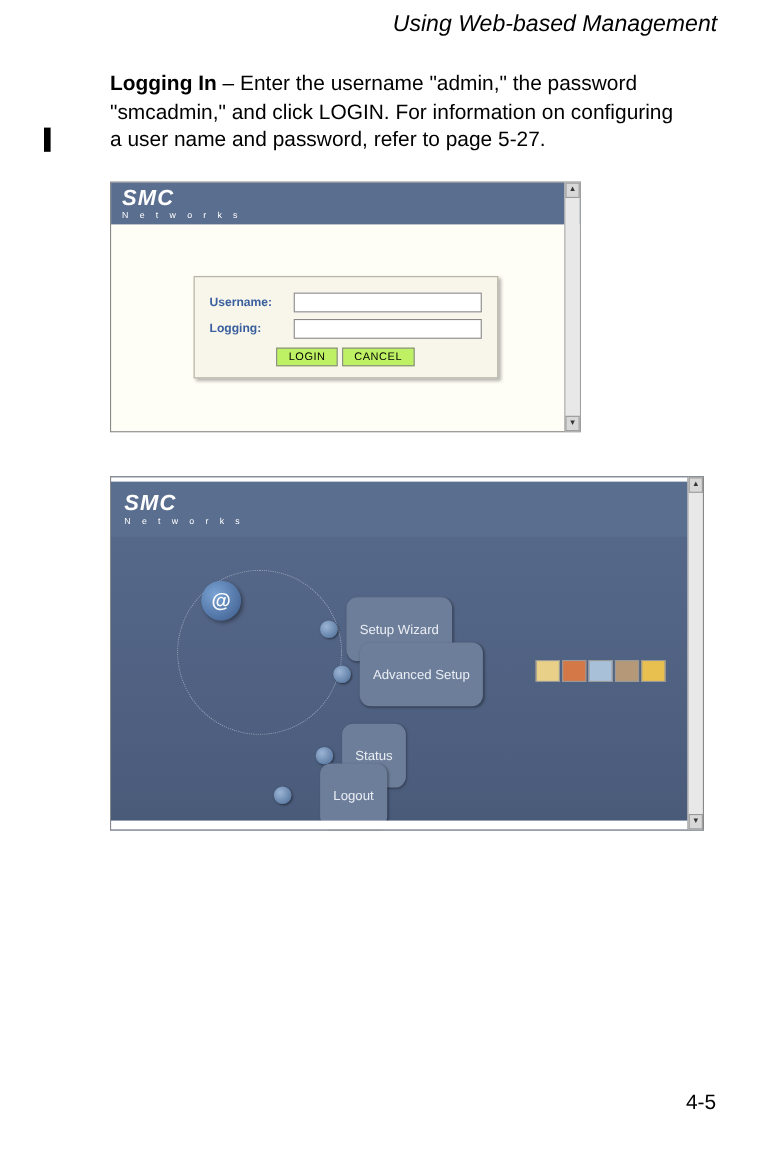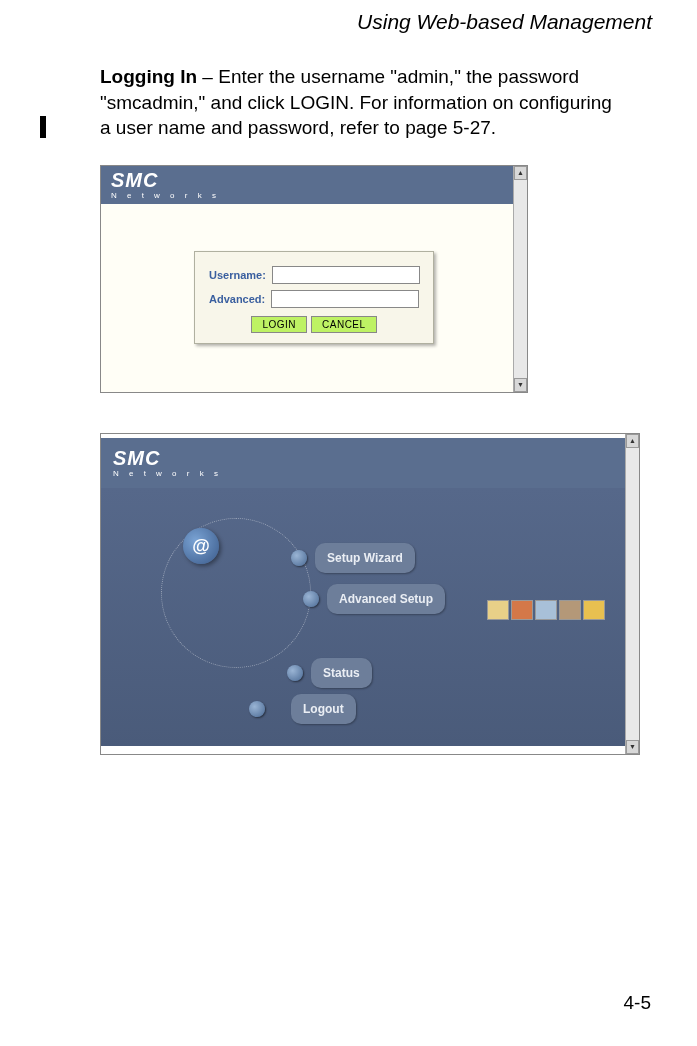--- a/index.html
+++ b/index.html
@@ -76,21 +76,21 @@
       display: block;
       margin-top: 2px;
     }
     .login-center {
       flex: 1;
       display: flex;
       align-items: center;
       justify-content: center;
     }
     .login-box {
-      width: 240px;
+      width: 277px;
       background: #f8f6ea;
       border: 1px solid #b0b0a0;
       box-shadow: 2px 2px 3px rgba(0,0,0,0.3);
       padding: 14px 14px 10px 14px;
     }
     .login-row {
       display: flex;
       align-items: center;
       margin-bottom: 6px;
       gap: 6px;
@@ -235,24 +235,23 @@
       width: 16px;
       height: 16px;
       background: radial-gradient(circle at 35% 35%, #9ab4d4, #4a6a94);
       border-radius: 50%;
       box-shadow: 1px 1px 2px rgba(0,0,0,0.5);
     }
     .menu-label {
       background: #6d7e9a;
       color: #eaeef4;
       font-size: 12px;
-      padding: 8px 12px;
+      padding: 22px 12px;
       border-radius: 10px;
       box-shadow: 1px 1px 2px rgba(0,0,0,0.3);
-      font-weight: bold;
     }
     .pill-1 { left: 190px; top: 55px; }
     .pill-2 { left: 202px; top: 96px; }
     .pill-3 { left: 186px; top: 170px; }
     .pill-4 { left: 148px; top: 206px; gap: 26px; }
     .icon-strip {
       position: absolute;
       right: 20px;
       top: 112px;
       display: flex;
@@ -310,21 +309,21 @@
           <span class="networks">N e t w o r k s</span>
         </div>
       </div>
       <div class="login-center">
         <div class="login-box">
           <div class="login-row">
             <span class="login-label">Username:</span>
             <input class="login-input" type="text" style="">
           </div>
           <div class="login-row">
-            <span class="login-label">Advanced:</span>
+            <span class="login-label">Logging:</span>
             <input class="login-input" type="password" style="">
           </div>
           <div class="login-buttons">
             <button class="login-btn">LOGIN</button>
             <button class="login-btn">CANCEL</button>
           </div>
         </div>
       </div>
       <div class="ss-scrollbar">
         <div class="ss-scroll-btn up">▲</div>

